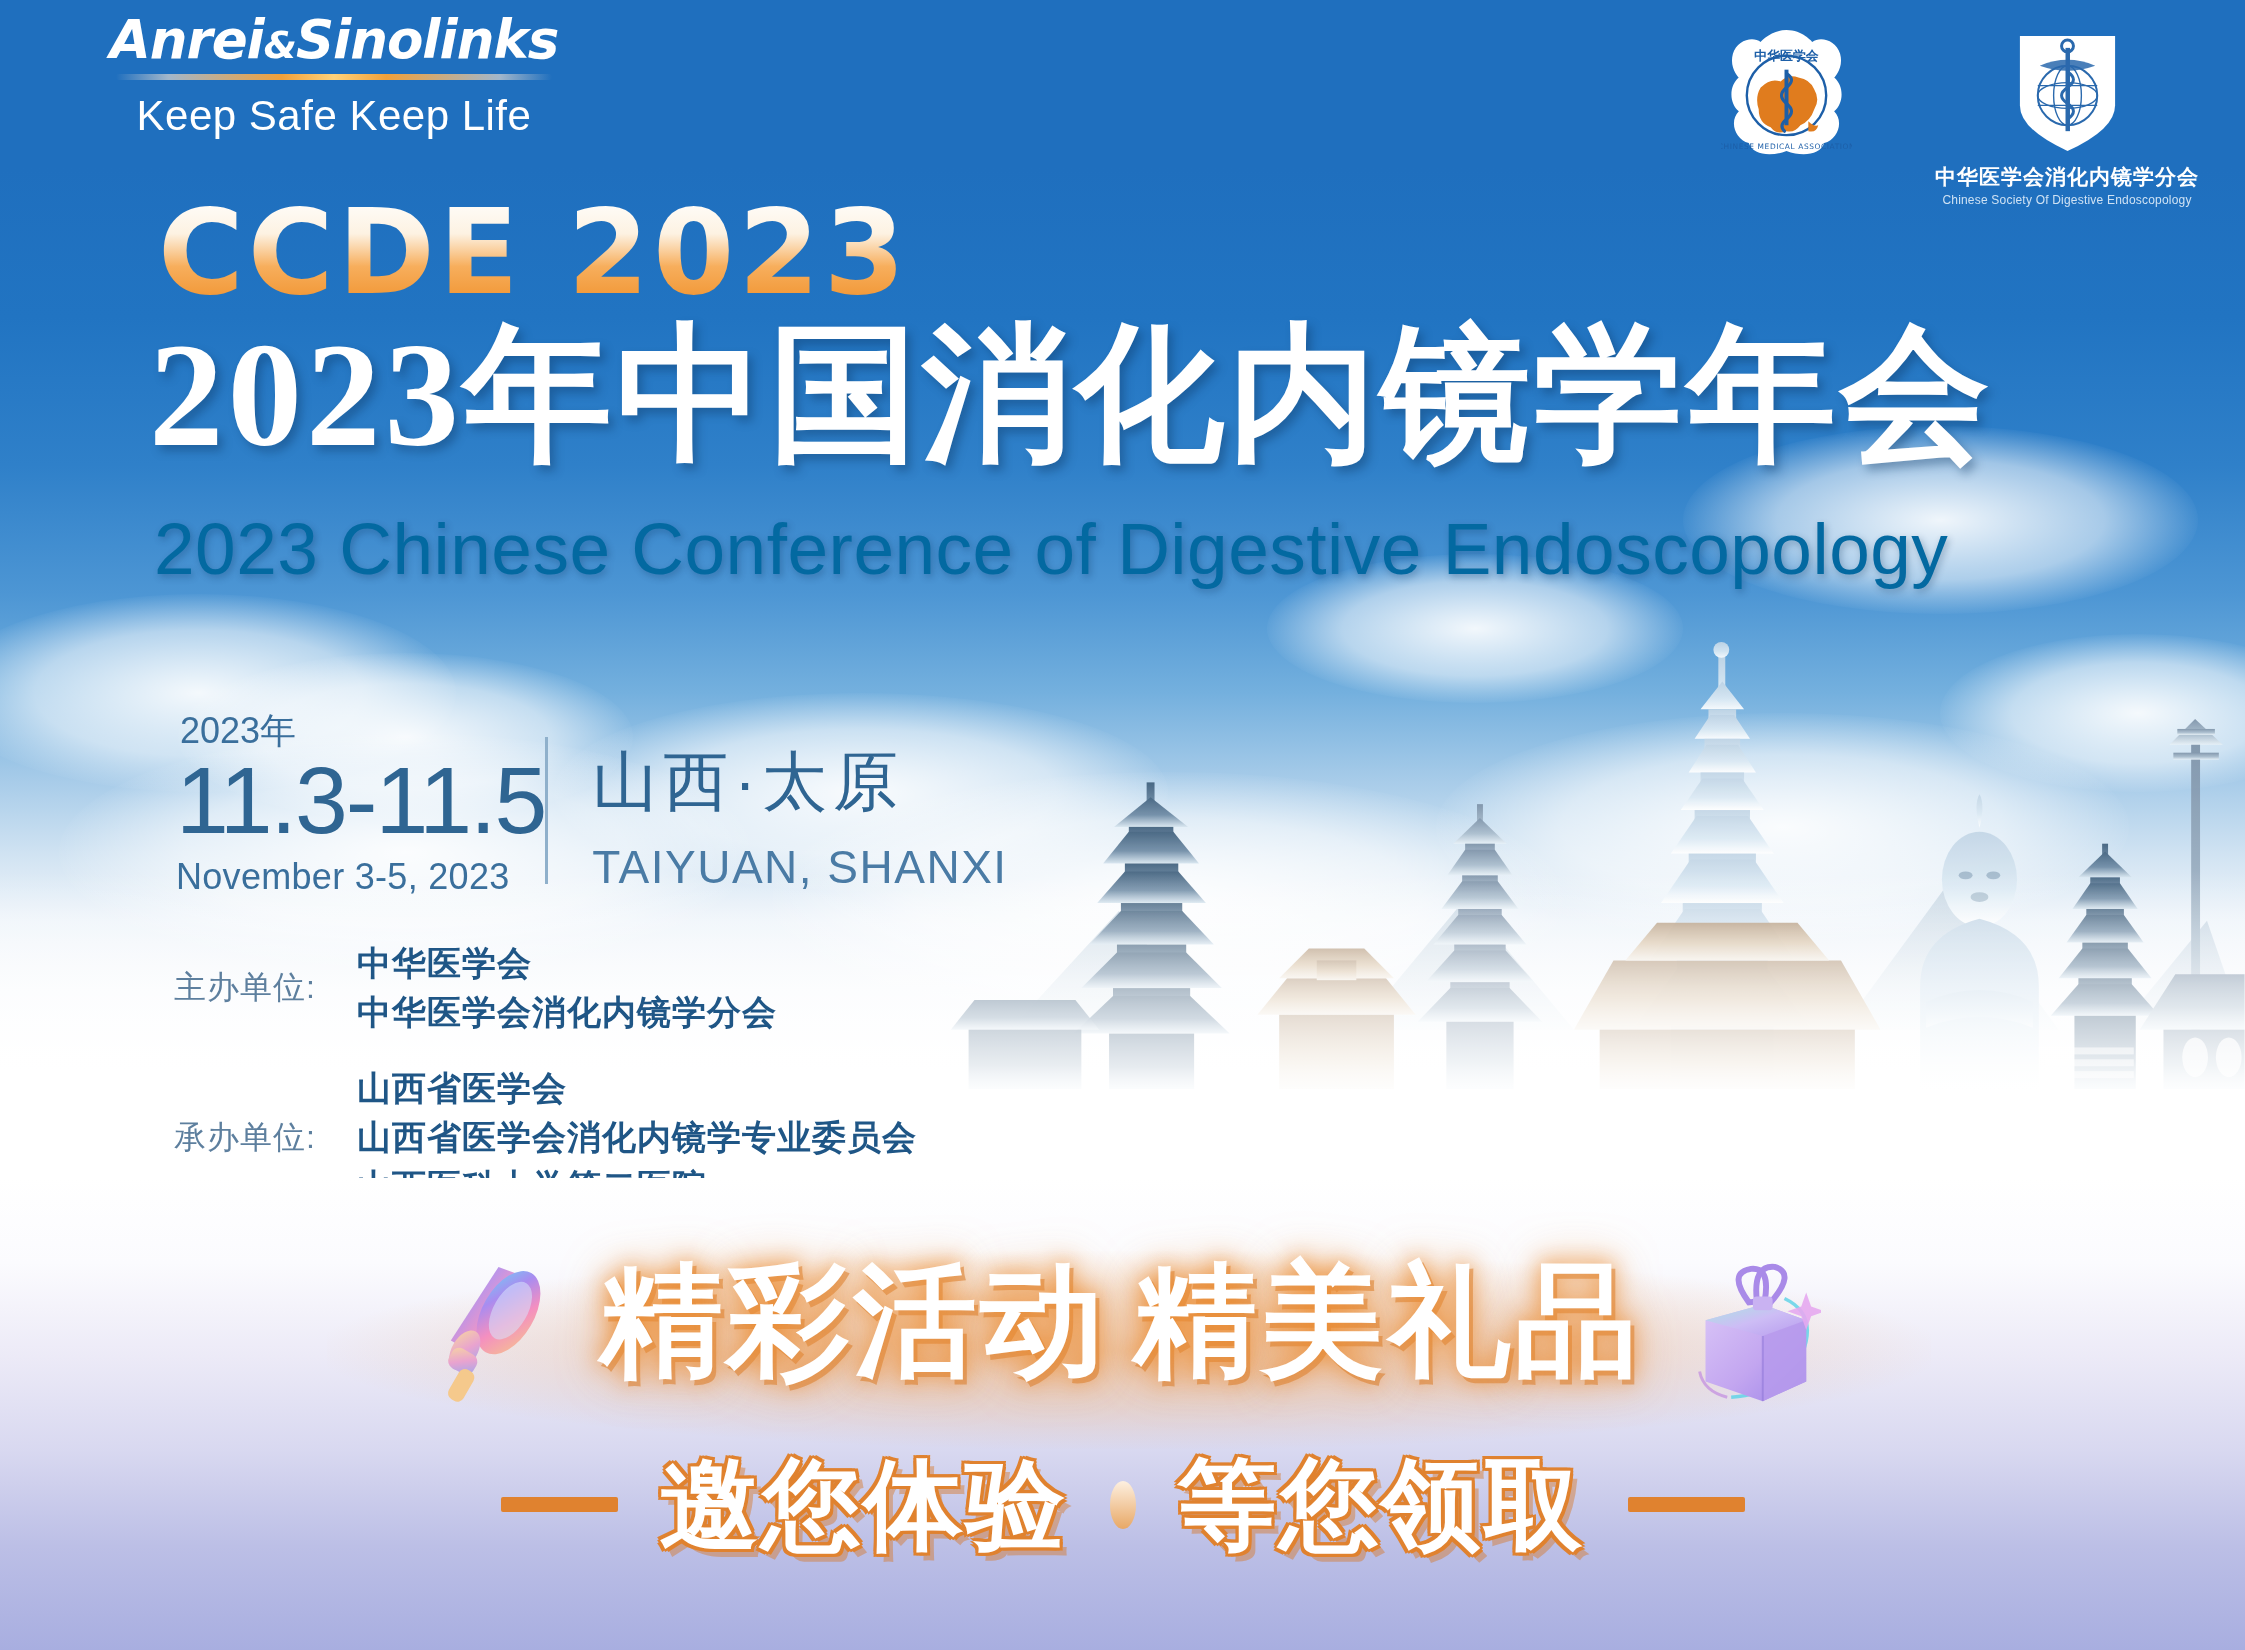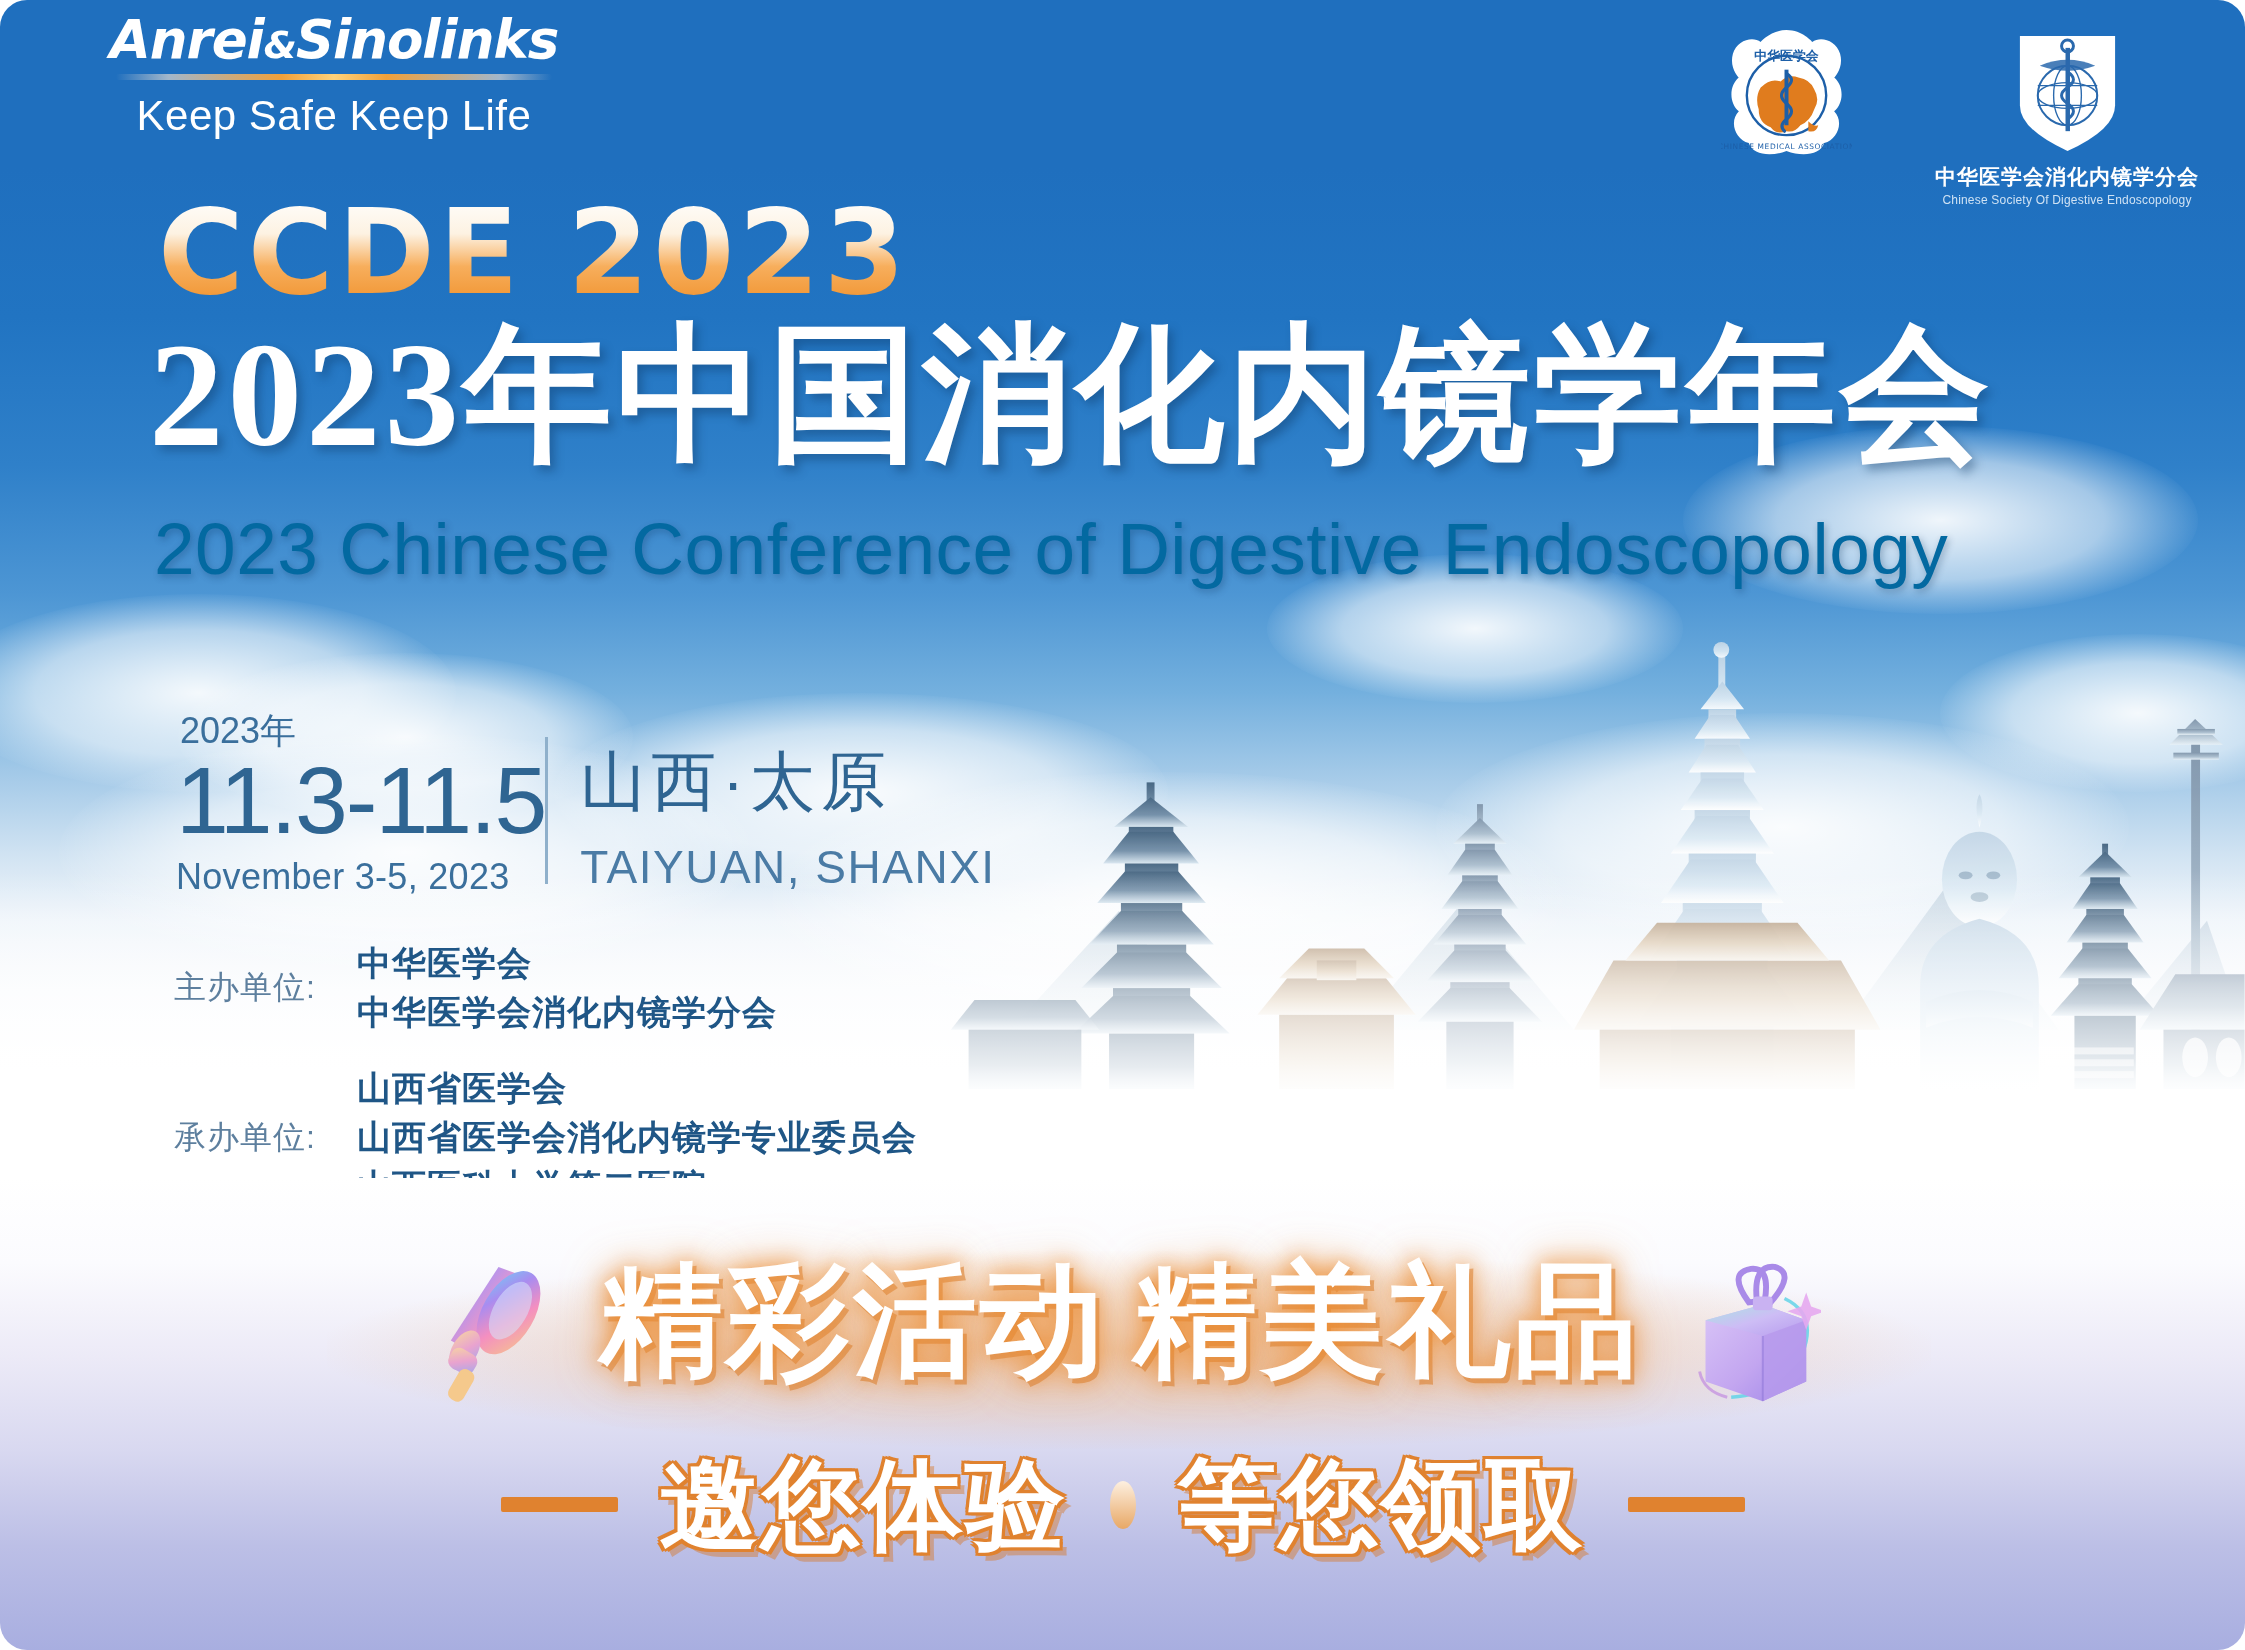--- a/index.html
+++ b/index.html
@@ -10,21 +10,20 @@
   body {
     font-family: "Liberation Sans", "DejaVu Sans", sans-serif;
   }
 
   .poster {
     position: relative;
     width: 2245px;
     height: 1650px;
     overflow: hidden;
     background: #ffffff;
-    border-radius: 27px;
   }
 
   
   .sky {
     position: absolute;
     left: 0; top: 0;
     width: 2245px;
     height: 1178px;
     background:
       linear-gradient(to bottom,
@@ -245,21 +244,21 @@
     color: #3a6f9c;
     margin-top: 8px;
     letter-spacing: 0.3px;
   }
   .date-divider {
     width: 3px;
     background: #8fb0cb;
     margin: 26px 0 14px 0;
   }
   .date-right {
-    padding-left: 32px;
+    padding-left: 44px;
     display: flex;
     flex-direction: column;
     justify-content: flex-end;
     padding-bottom: 4px;
   }
   .loc-cn {
     font-size: 65px;
     color: #2f6592;
     letter-spacing: 6px;
     line-height: 1.15;

